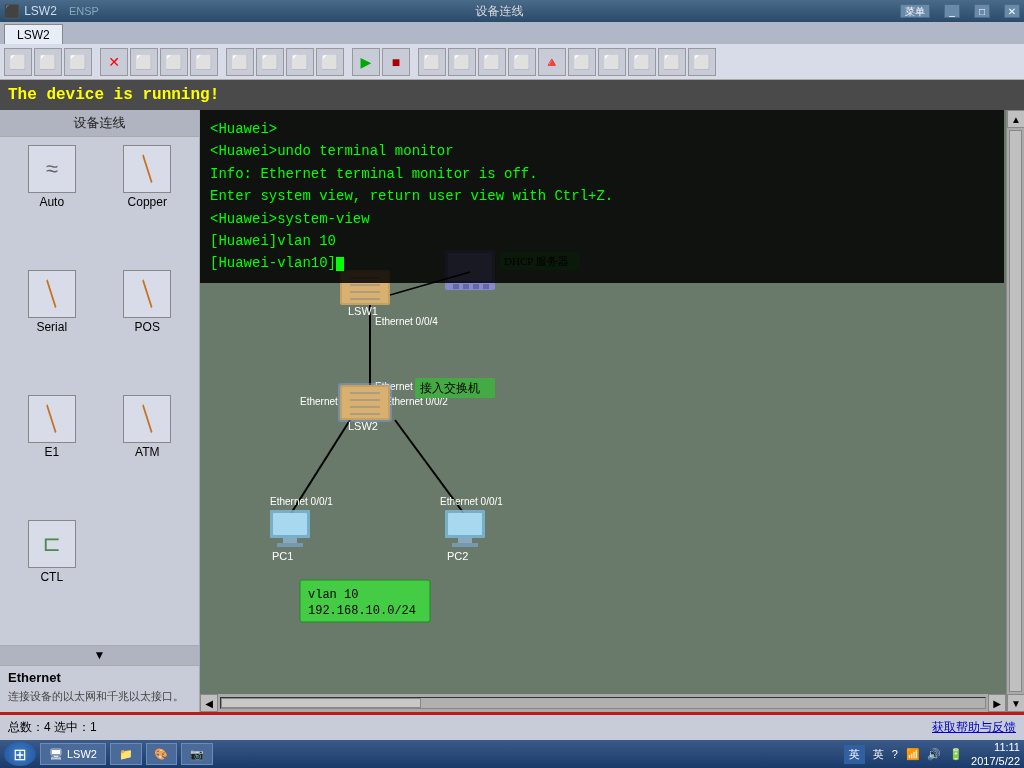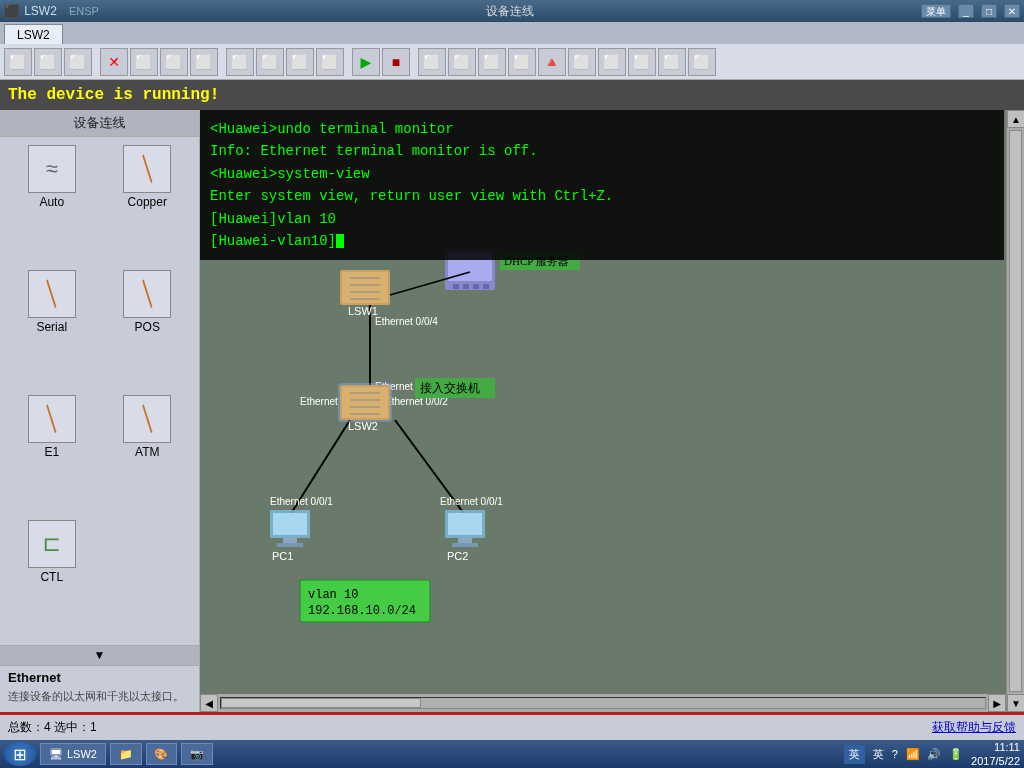--- a/index.html
+++ b/index.html
@@ -11,21 +11,21 @@
       background: linear-gradient(to bottom, #4a6a8a, #2a4a6a);
       display: flex;
       align-items: center;
       justify-content: space-between;
       padding: 0 4px;
       color: white;
       font-size: 12px;
     }
     #titlebar-left { display: flex; align-items: center; gap: 4px; }
     #titlebar-title { flex: 1; text-align: center; font-size: 12px; color: #ddd; }
-    #titlebar-controls { display: flex; gap: 7px; }
+    #titlebar-controls { display: flex; gap: 14px; }
     #titlebar-controls span {
       display: inline-block; width: 16px; height: 14px;
       background: #6a8aaa; border: 1px solid #4a6a8a;
       font-size: 10px; text-align: center; line-height: 13px; cursor: pointer; color: white;
     }
 
     
     #tabbar {
       height: 22px;
       background: #b0b8c8;
@@ -403,24 +403,25 @@
 
     <div id="sidebar-cable-section">
       <div id="sidebar-cable-label">Ethernet</div>
       <div id="sidebar-cable-desc">连接设备的以太网和千兆以太接口。</div>
     </div>
   </div>
 
   <div id="canvas-area">
 
     <div id="console-overlay">
+      <div class="console-line">&lt;Huawei&gt;</div>
       <div class="console-line">&lt;Huawei&gt;undo terminal monitor</div>
       <div class="console-line">Info: Ethernet terminal monitor is off.</div>
+      <div class="console-line">Enter system view, return user view with Ctrl+Z.</div>
       <div class="console-line">&lt;Huawei&gt;system-view</div>
-      <div class="console-line">Enter system view, return user view with Ctrl+Z.</div>
       <div class="console-line">[Huawei]vlan 10</div>
       <div class="console-line">[Huawei-vlan10]<span class="console-cursor"></span></div>
     </div>
 
     <svg id="topology-svg">
 
       <rect width="100%" height="100%" fill="#6a7a6a"></rect>
 
       <line x1="170" y1="195" x2="170" y2="285" stroke="#000" stroke-width="2"></line>
 

